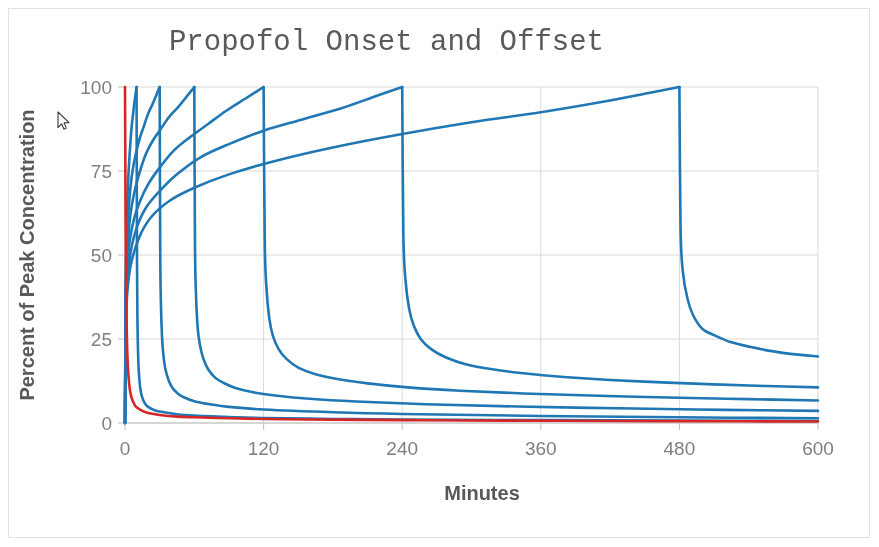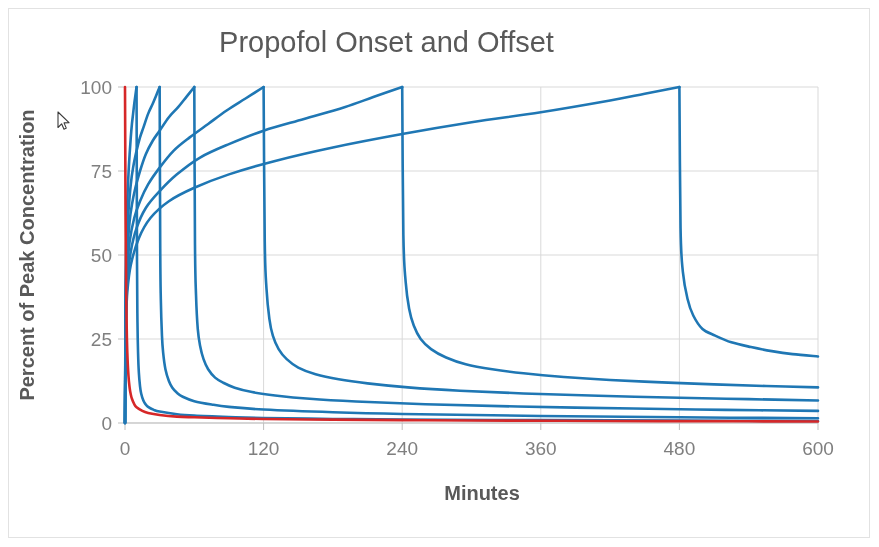--- a/index.html
+++ b/index.html
@@ -23,21 +23,21 @@
     border:1px solid #e2e2e2;
     box-sizing:border-box;
     background:#ffffff;
   }
   #chart-title{
     position:absolute;
     left:0;top:26px;width:773px;
     text-align:center;
     font-size:29px;
     color:#595959;
-    font-family:Liberation Sans, sans-serif;
+    font-family:Liberation Mono, monospace;
     letter-spacing:0px;
     white-space:nowrap;
   }
   #plot-wrap{
     position:absolute;
     left:0;top:0;width:879px;height:547px;
   }
   svg#chart-svg{
     position:absolute;left:0;top:0;
     width:879px;height:547px;

